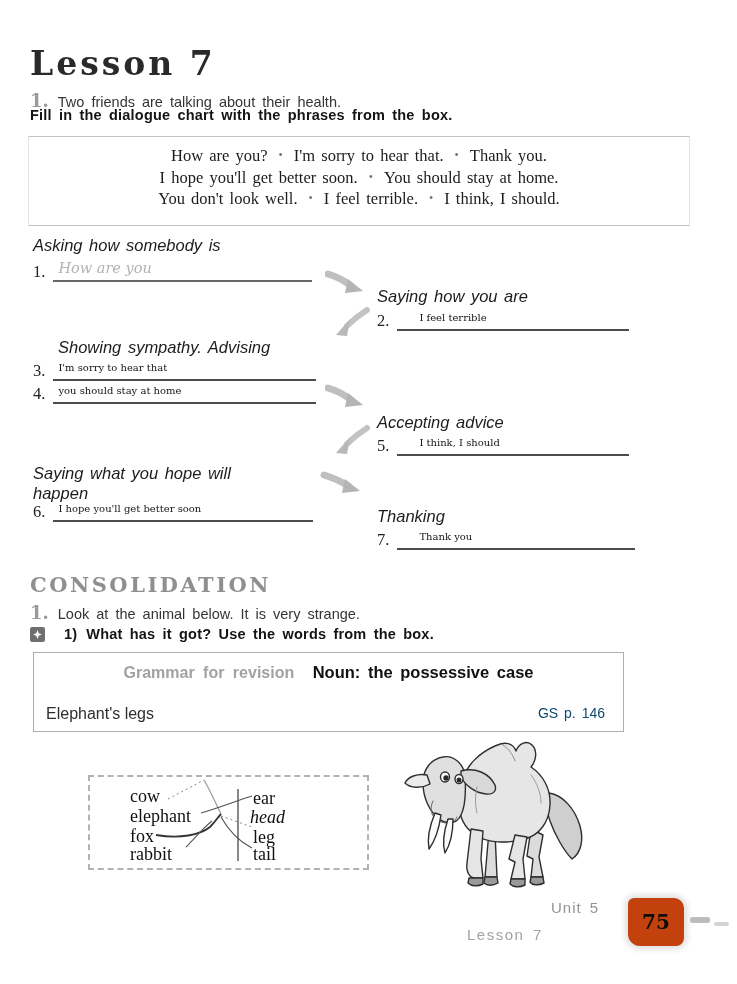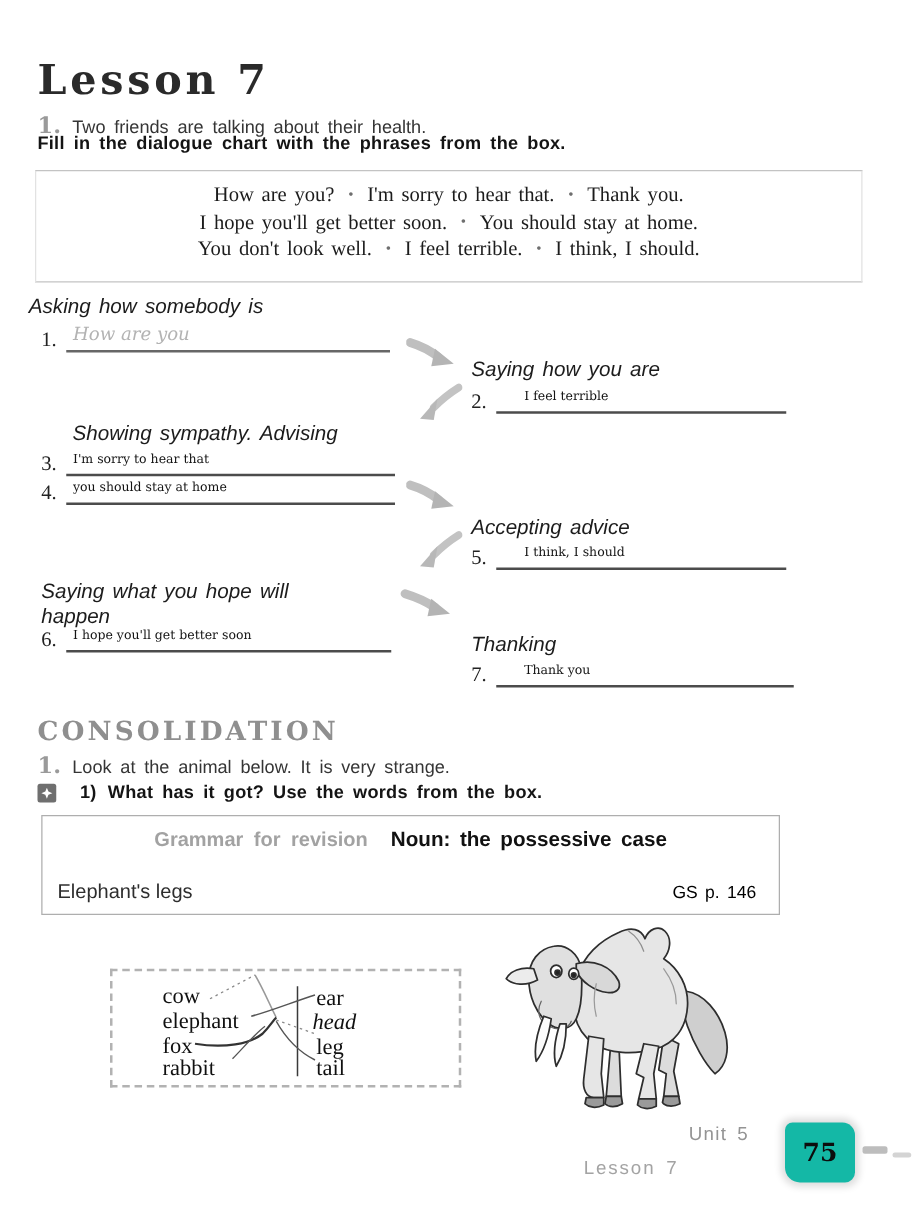--- a/index.html
+++ b/index.html
@@ -36,30 +36,30 @@
          padding:0 2px 2px 5px;line-height:19px;white-space:nowrap;}
   .blank.pad{padding-left:22px;}
   .blank.faded{color:#b3b3b3;font-style:italic;font-size:14.5px;border-bottom-color:#676767;}
 
   
   .grammar-box{border:1px solid #aeaeae;background:#fff;}
   .gb-head{position:absolute;left:0;right:0;top:10px;text-align:center;white-space:nowrap;}
   .gb-label{color:#a2a2a2;font-weight:bold;font-size:16px;word-spacing:4px;}
   .gb-title{color:#111;font-weight:bold;font-size:16.5px;margin-left:14px;word-spacing:3px;}
   .gb-example{position:absolute;left:12px;top:36px;font-size:16px;color:#2e2e2e;margin-top:16px;}
-  .gb-ref{position:absolute;right:18px;top:52px;font-size:14px;color:#000000;word-spacing:2px;}
+  .gb-ref{position:absolute;right:18px;top:52px;font-size:14px;color:#0c4a6e;word-spacing:2px;}
 
   
   .word-box{border:2px dashed #b2b2b2;background:#fff;}
   .wb-word{position:absolute;font-family:"Liberation Serif",serif;font-size:18px;color:#101010;}
 
   
   .foot-gray{color:#949494;font-size:15px;letter-spacing:1px;word-spacing:3px;}
   .foot-gray2{color:#a3a3a3;font-size:15px;letter-spacing:1.5px;word-spacing:3px;}
-  .page-badge{background:#14b8a6;border-radius:6px 10px 8px 12px;
+  .page-badge{background:#c2410c;border-radius:6px 10px 8px 12px;
               box-shadow:0 0 6px 3px #dedede;display:flex;align-items:center;justify-content:center;}
   .page-num{font-family:"DejaVu Serif",serif;font-weight:bold;font-size:20px;color:#0d0d0d;}
   .smudge{background:#bdbdbd;border-radius:2px;}
   .smudge.light{background:#d4d4d4;}
 
   .star-box{width:15px;height:15px;background:#6f6f6f;border-radius:2px;
             display:inline-flex;align-items:center;justify-content:center;margin-right:10px;flex:none;}
 </style>
 </head>
 <body>
@@ -79,21 +79,21 @@
       <span>How are you?</span><span class="dot">•</span><span>I'm sorry to hear that.</span><span class="dot">•</span><span>Thank you.</span>
     </div>
     <div class="phrase-line">
       <span>I hope you'll get better soon.</span><span class="dot">•</span><span>You should stay at home.</span>
     </div>
     <div class="phrase-line">
       <span>You don't look well.</span><span class="dot">•</span><span>I feel terrible.</span><span class="dot">•</span><span>I think, I should.</span>
     </div>
   </div>
 
-  <div class="abs sec-label" style="left:23px;top:236px;">Asking how somebody is</div>
+  <div class="abs sec-label" style="left:33px;top:236px;">Asking how somebody is</div>
   <div class="abs row" style="left:33px;top:259px;">
     <span class="inum">1.</span>
     <span class="blank faded" style="width:252px;">How are you</span>
   </div>
 
   <div class="abs sec-label" style="left:22px;top:338px;margin-left:36px;">Showing sympathy. Advising</div>
   <div class="abs row" style="left:33px;top:358px;">
     <span class="inum">3.</span>
     <span class="blank" style="width:256px;">I'm sorry to hear that</span>
   </div>

